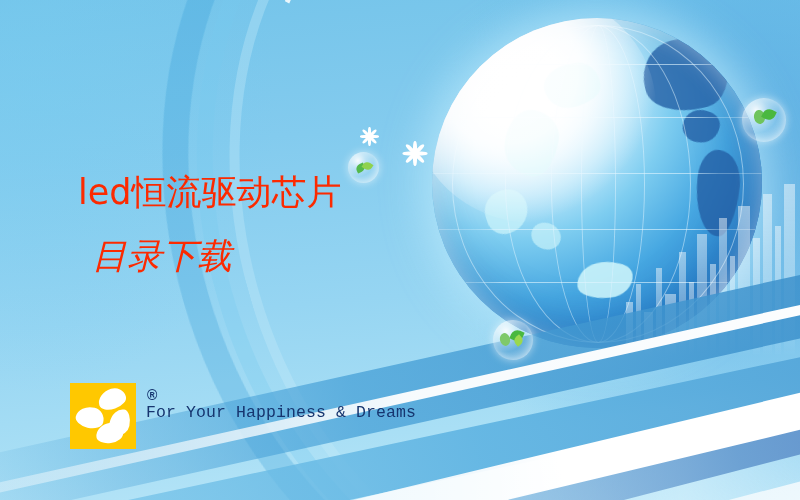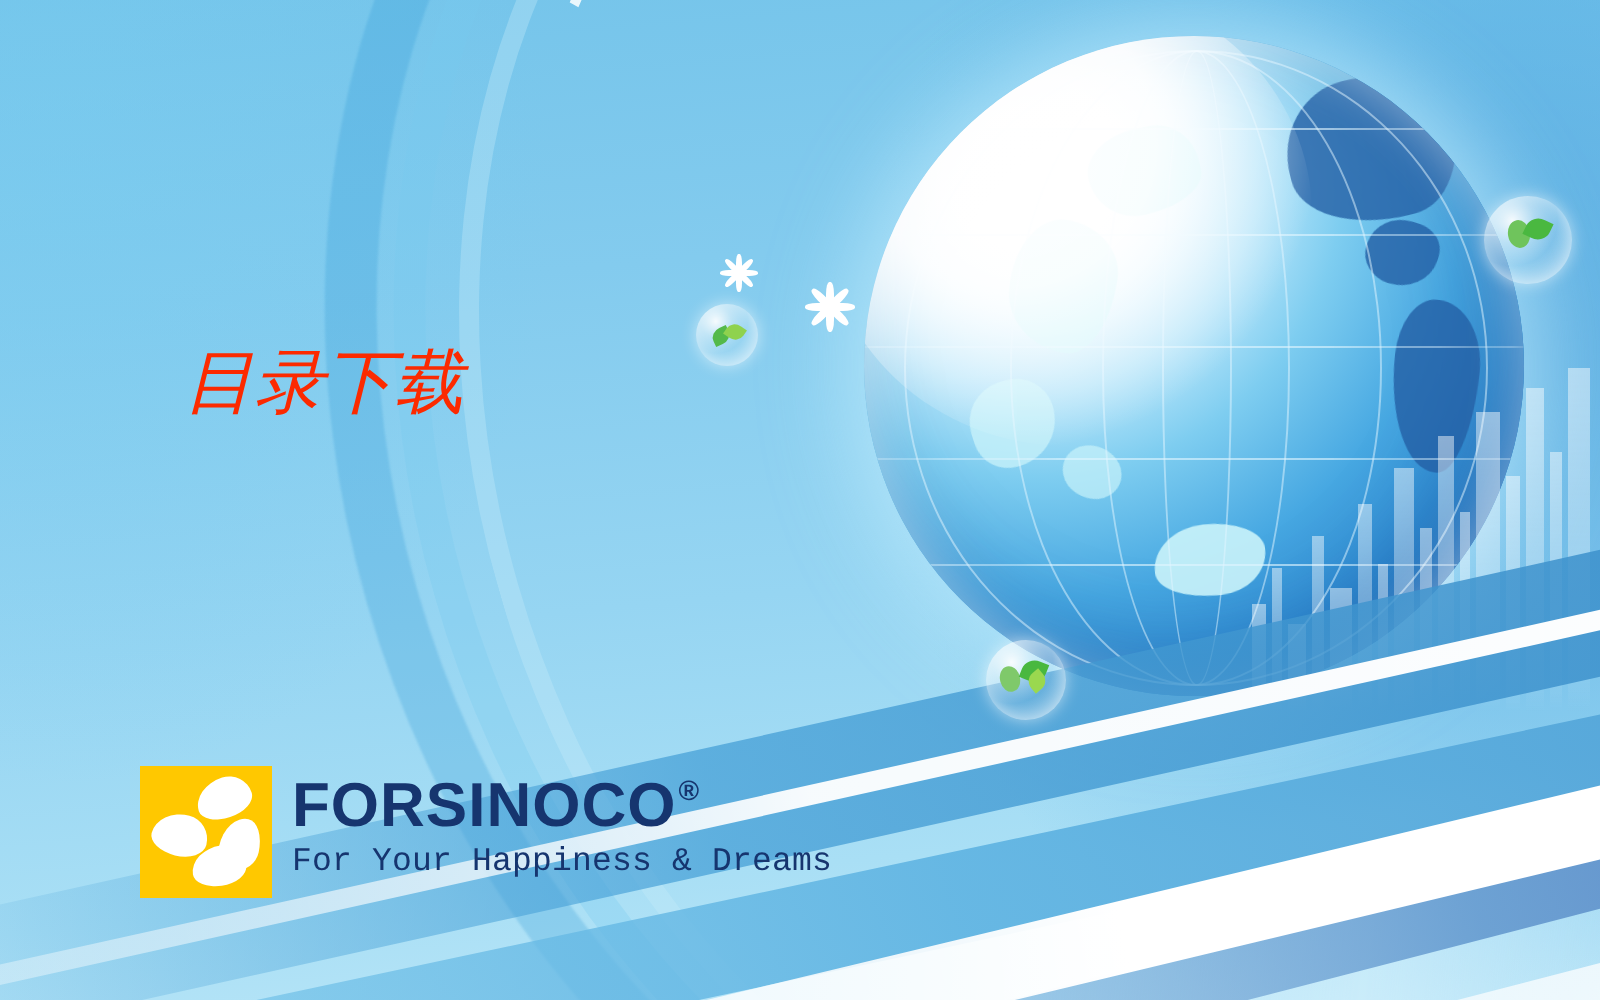--- a/index.html
+++ b/index.html
@@ -223,32 +223,32 @@
     <div class="leaf" style="left:18px;top:10px;width:12px;height:11px;background:#49b83f;transform:rotate(22deg)"></div>
     <div class="leaf" style="left:21px;top:16px;width:9px;height:9px;background:#9ad84f;transform:rotate(-40deg)"></div>
   </div>
 
   <div class="bubble" style="left:742px;top:98px;width:44px;height:44px;">
     <div class="leaf" style="left:12px;top:12px;width:11px;height:14px;background:#6fc45c;border-radius:50%;transform:rotate(-10deg)"></div>
     <div class="leaf" style="left:21px;top:11px;width:12px;height:11px;background:#4ab840;transform:rotate(26deg)"></div>
   </div>
 
   <div id="headline">
+    <span class="l1">led恒流驱动芯片</span>
     <span class="l2">目录下载</span>
   </div>
 
   <div id="logo">
     <div id="logo-mark">
       <span style="left:28px;top:6px;width:28px;height:20px;transform:rotate(-18deg);"></span>
       <span style="left:40px;top:26px;width:20px;height:26px;transform:rotate(12deg);"></span>
       <span style="left:6px;top:24px;width:28px;height:21px;transform:rotate(14deg);"></span>
       <span style="left:26px;top:40px;width:27px;height:20px;transform:rotate(-8deg);"></span>
     </div>
     <div id="logo-text">
       <div id="logo-word">
-        <span>FORSINOCO</span>
           <sup>®</sup>
       </div>
       <div id="logo-tag">For Your Happiness &amp; Dreams</div>
     </div>
   </div>
 
 </div>
 
 </body></html>

